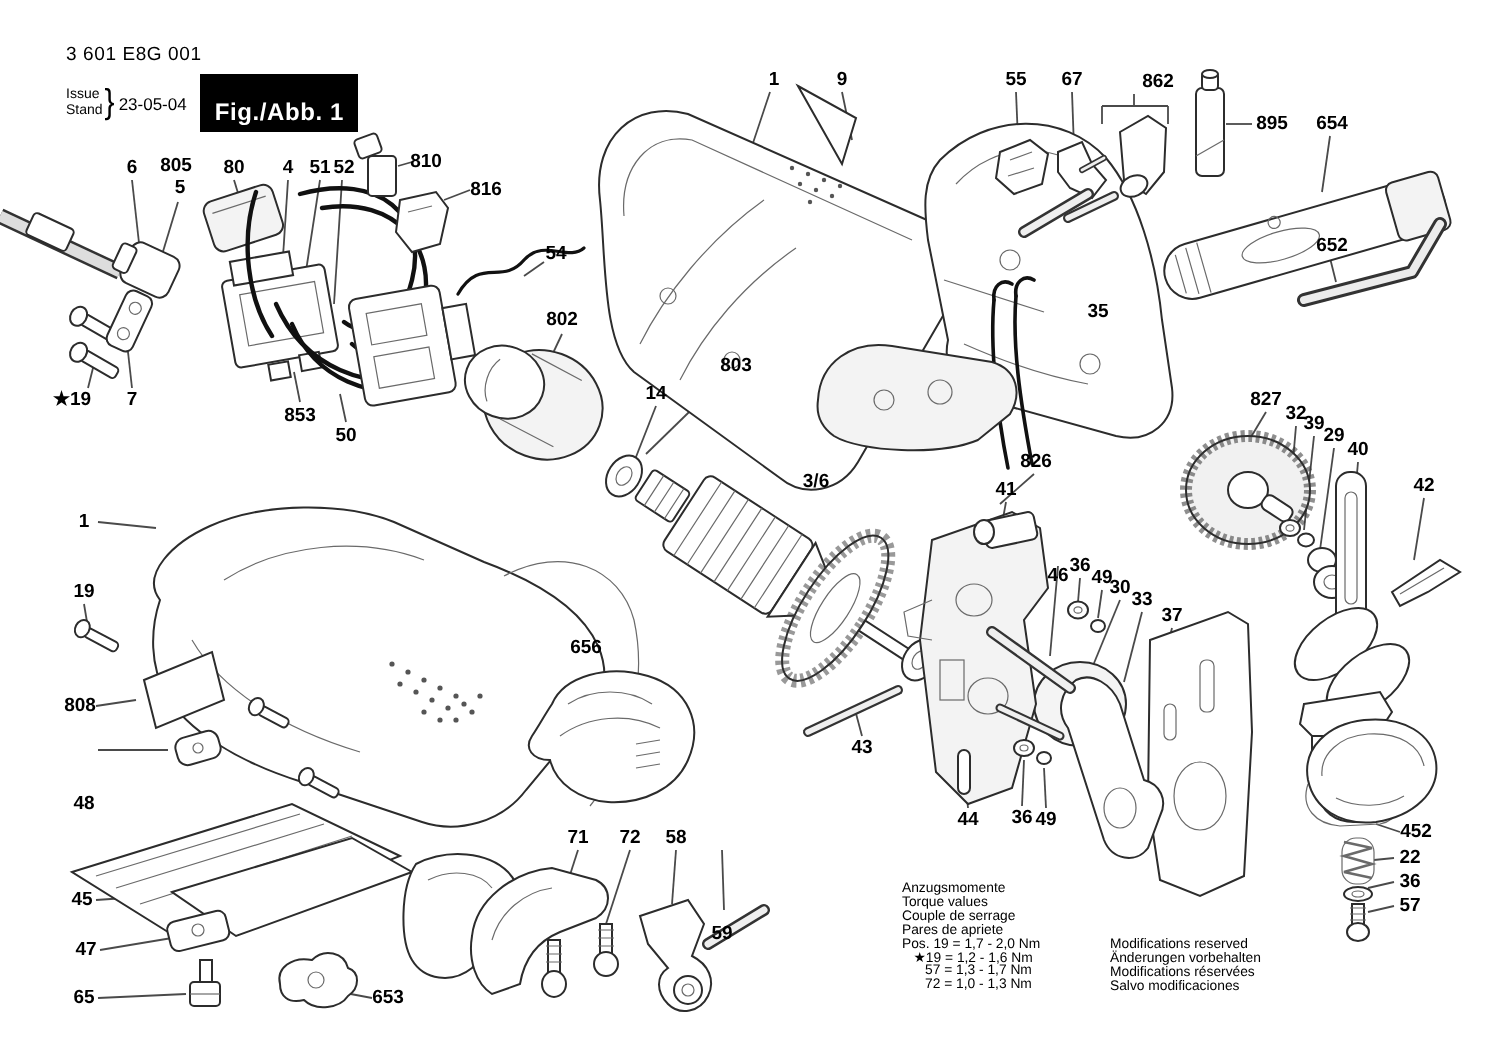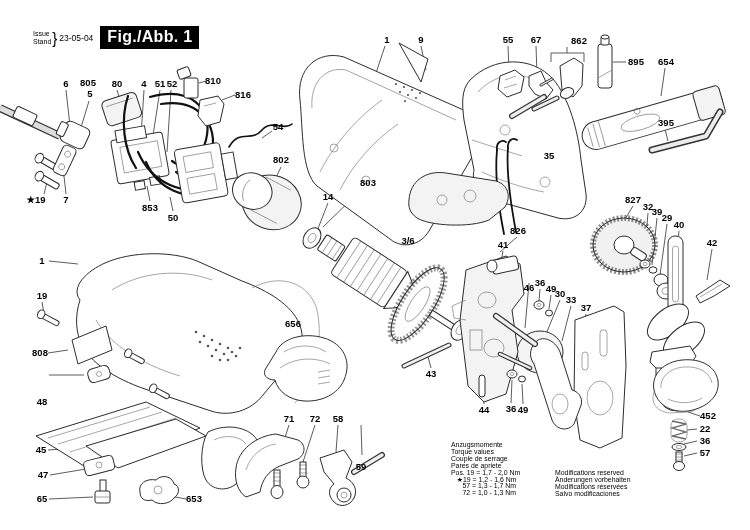--- a/index.html
+++ b/index.html
@@ -6,22 +6,22 @@
   .stage{position:relative;width:750px;height:530px;background:#ffffff;overflow:hidden;
          font-family:"Liberation Sans",sans-serif;color:#000;}
   .stage svg{position:absolute;left:0;top:0;}
   
   .hdr{position:absolute;left:33px;top:22px;}
   .pn{font-size:9.5px;letter-spacing:.3px;}
   .issue-row{display:flex;align-items:center;margin-top:4px;}
   .issue-col{display:flex;flex-direction:column;font-size:7px;line-height:7.5px;}
   .brace{font-size:15px;font-weight:400;margin:0 2px 0 1px;transform:scaleY(1.15);}
   .idate{font-size:8.5px;margin-right:7px;}
-  .figbox{background:#000;color:#fff;font-weight:bold;font-size:16px;
-          padding:2px 7px 3px 7px;letter-spacing:.3px;}
+  .figbox{background:#000;color:#fff;font-weight:bold;font-size:12px;
+          padding:12px 7px 3px 7px;letter-spacing:.3px;}
   
   .plabel{position:absolute;transform:translate(-50%,-50%);font-weight:bold;
           font-size:9.5px;line-height:9.5px;white-space:nowrap;}
   
   .tblock{position:absolute;font-size:6.9px;line-height:6.9px;white-space:pre;}
   #torque{left:451px;top:442px;}
   #notice{left:555px;top:470px;}
   
   .ln line, .ln path{stroke:#4a4a4a;stroke-width:.9;fill:none;}
   .o{stroke:#2c2c2c;stroke-width:1;fill:#fff;}
@@ -453,20 +453,21 @@
       <ellipse cx="679" cy="447" rx="3" ry="1.5" class="thin"></ellipse>
     </g>
     <g>
       <rect x="676" y="452" width="6" height="11" class="o"></rect>
       <path class="thin" d="M675,454 h8 M675,457 h8 M675,460 h8"></path>
       <ellipse cx="679" cy="466" rx="5.5" ry="4.5" class="o"></ellipse>
     </g>
   </svg>
 
   <div class="hdr">
+    <div class="pn">3 601 E8G 001</div>
     <div class="issue-row">
       <div class="issue-col">
         <span>Issue</span>
         <span>Stand</span>
       </div>
       <span class="brace">}</span>
       <span class="idate">23-05-04</span>
       <span class="figbox">Fig./Abb. 1</span>
     </div>
   </div>
@@ -487,21 +488,21 @@
       <div class="plabel" style="left: 66px; top: 200px;">7</div>
       <div class="plabel" style="left: 150px; top: 208px;">853</div>
       <div class="plabel" style="left: 173px; top: 218px;">50</div>
       <div class="plabel" style="left: 387px; top: 40px;">1</div>
       <div class="plabel" style="left: 421px; top: 40px;">9</div>
       <div class="plabel" style="left: 508px; top: 40px;">55</div>
       <div class="plabel" style="left: 536px; top: 40px;">67</div>
       <div class="plabel" style="left: 567px; top: 41px; padding-left: 24px;">862</div>
       <div class="plabel" style="left: 636px; top: 62px;">895</div>
       <div class="plabel" style="left: 666px; top: 62px;">654</div>
-      <div class="plabel" style="left: 666px; top: 123px;">395</div>
+      <div class="plabel" style="left: 666px; top: 123px;">652</div>
       <div class="plabel" style="left: 549px; top: 156px;">35</div>
       <div class="plabel" style="left: 368px; top: 183px;">803</div>
       <div class="plabel" style="left: 328px; top: 197px;">14</div>
       <div class="plabel" style="left: 408px; top: 241px;">3/6</div>
       <div class="plabel" style="left: 518px; top: 231px;">826</div>
       <div class="plabel" style="left: 503px; top: 245px;">41</div>
       <div class="plabel" style="left: 529px; top: 288px;">46</div>
       <div class="plabel" style="left: 540px; top: 283px;">36</div>
       <div class="plabel" style="left: 551px; top: 289px;">49</div>
       <div class="plabel" style="left: 560px; top: 294px;">30</div>

